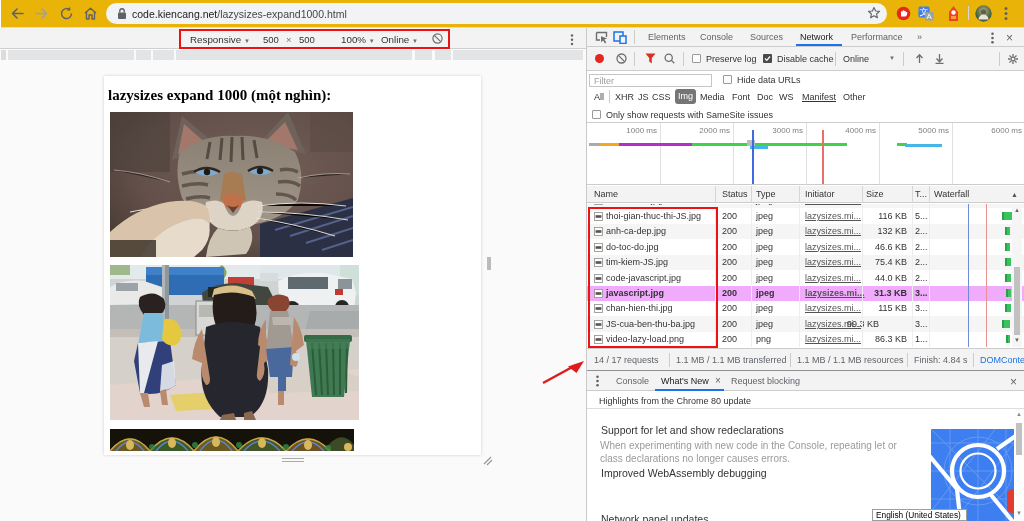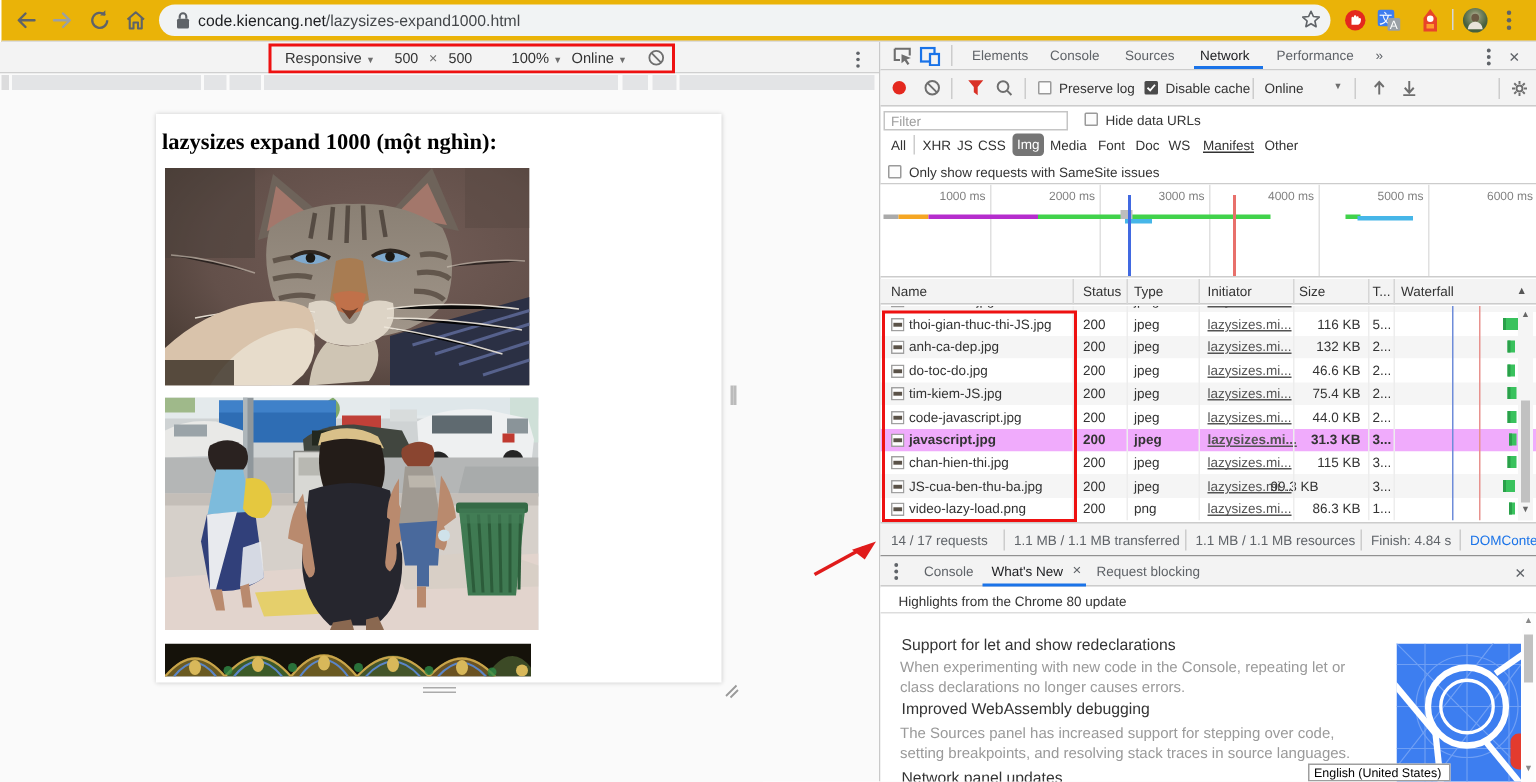--- a/index.html
+++ b/index.html
@@ -639,21 +639,20 @@
     <div class="abs" style="left:144px;top:5px;color:#5f6368;">Request blocking</div>
     <div class="abs" style="left:423px;top:4px;color:#5f6368;font-size:12px;">×</div>
 
     <div class="abs" style="left:0;top:21px;width:438px;height:17px;background:#fff;border-bottom:1px solid #ddd;">
       <div class="abs" style="left:12px;top:4px;color:#333;">Highlights from the Chrome 80 update</div>
     </div>
 
     <div class="abs" style="left:14px;top:53px;font-size:10.5px;color:#333;">Support for let and show redeclarations</div>
     <div class="abs" style="left:13px;top:68px;font-size:10px;color:#9a9a9a;line-height:13px;">When experimenting with new code in the Console, repeating let or<br>class declarations no longer causes errors.</div>
     <div class="abs" style="left:14px;top:96px;font-size:10.5px;color:#333;">Improved WebAssembly debugging</div>
-    <div class="abs" style="left:13px;top:112px;font-size:10px;color:#9a9a9a;line-height:13px;">The Sources panel has increased support for stepping over code,<br>setting breakpoints, and resolving stack traces in source languages.</div>
     <div class="abs" style="left:14px;top:142px;font-size:10.5px;color:#333;">Network panel updates</div>
 
     <svg class="abs" style="left:344px;top:58px" width="83" height="93" viewBox="0 0 83 93">
       <rect width="83" height="93" fill="#3d7ef0"></rect>
       <g stroke="#6f9ff4" stroke-width="0.8">
         <path d="M0 14 H83 M0 42 H83 M0 70 H83 M19 0 V93 M47 0 V93 M75 0 V93"></path>
         <path d="M-20 108 L80 -20 M10 110 L105 -15 M-15 -15 L95 95"></path>
         <circle cx="47" cy="42" r="34" fill="none"></circle>
       </g>
       <g stroke="#fff" fill="none">

